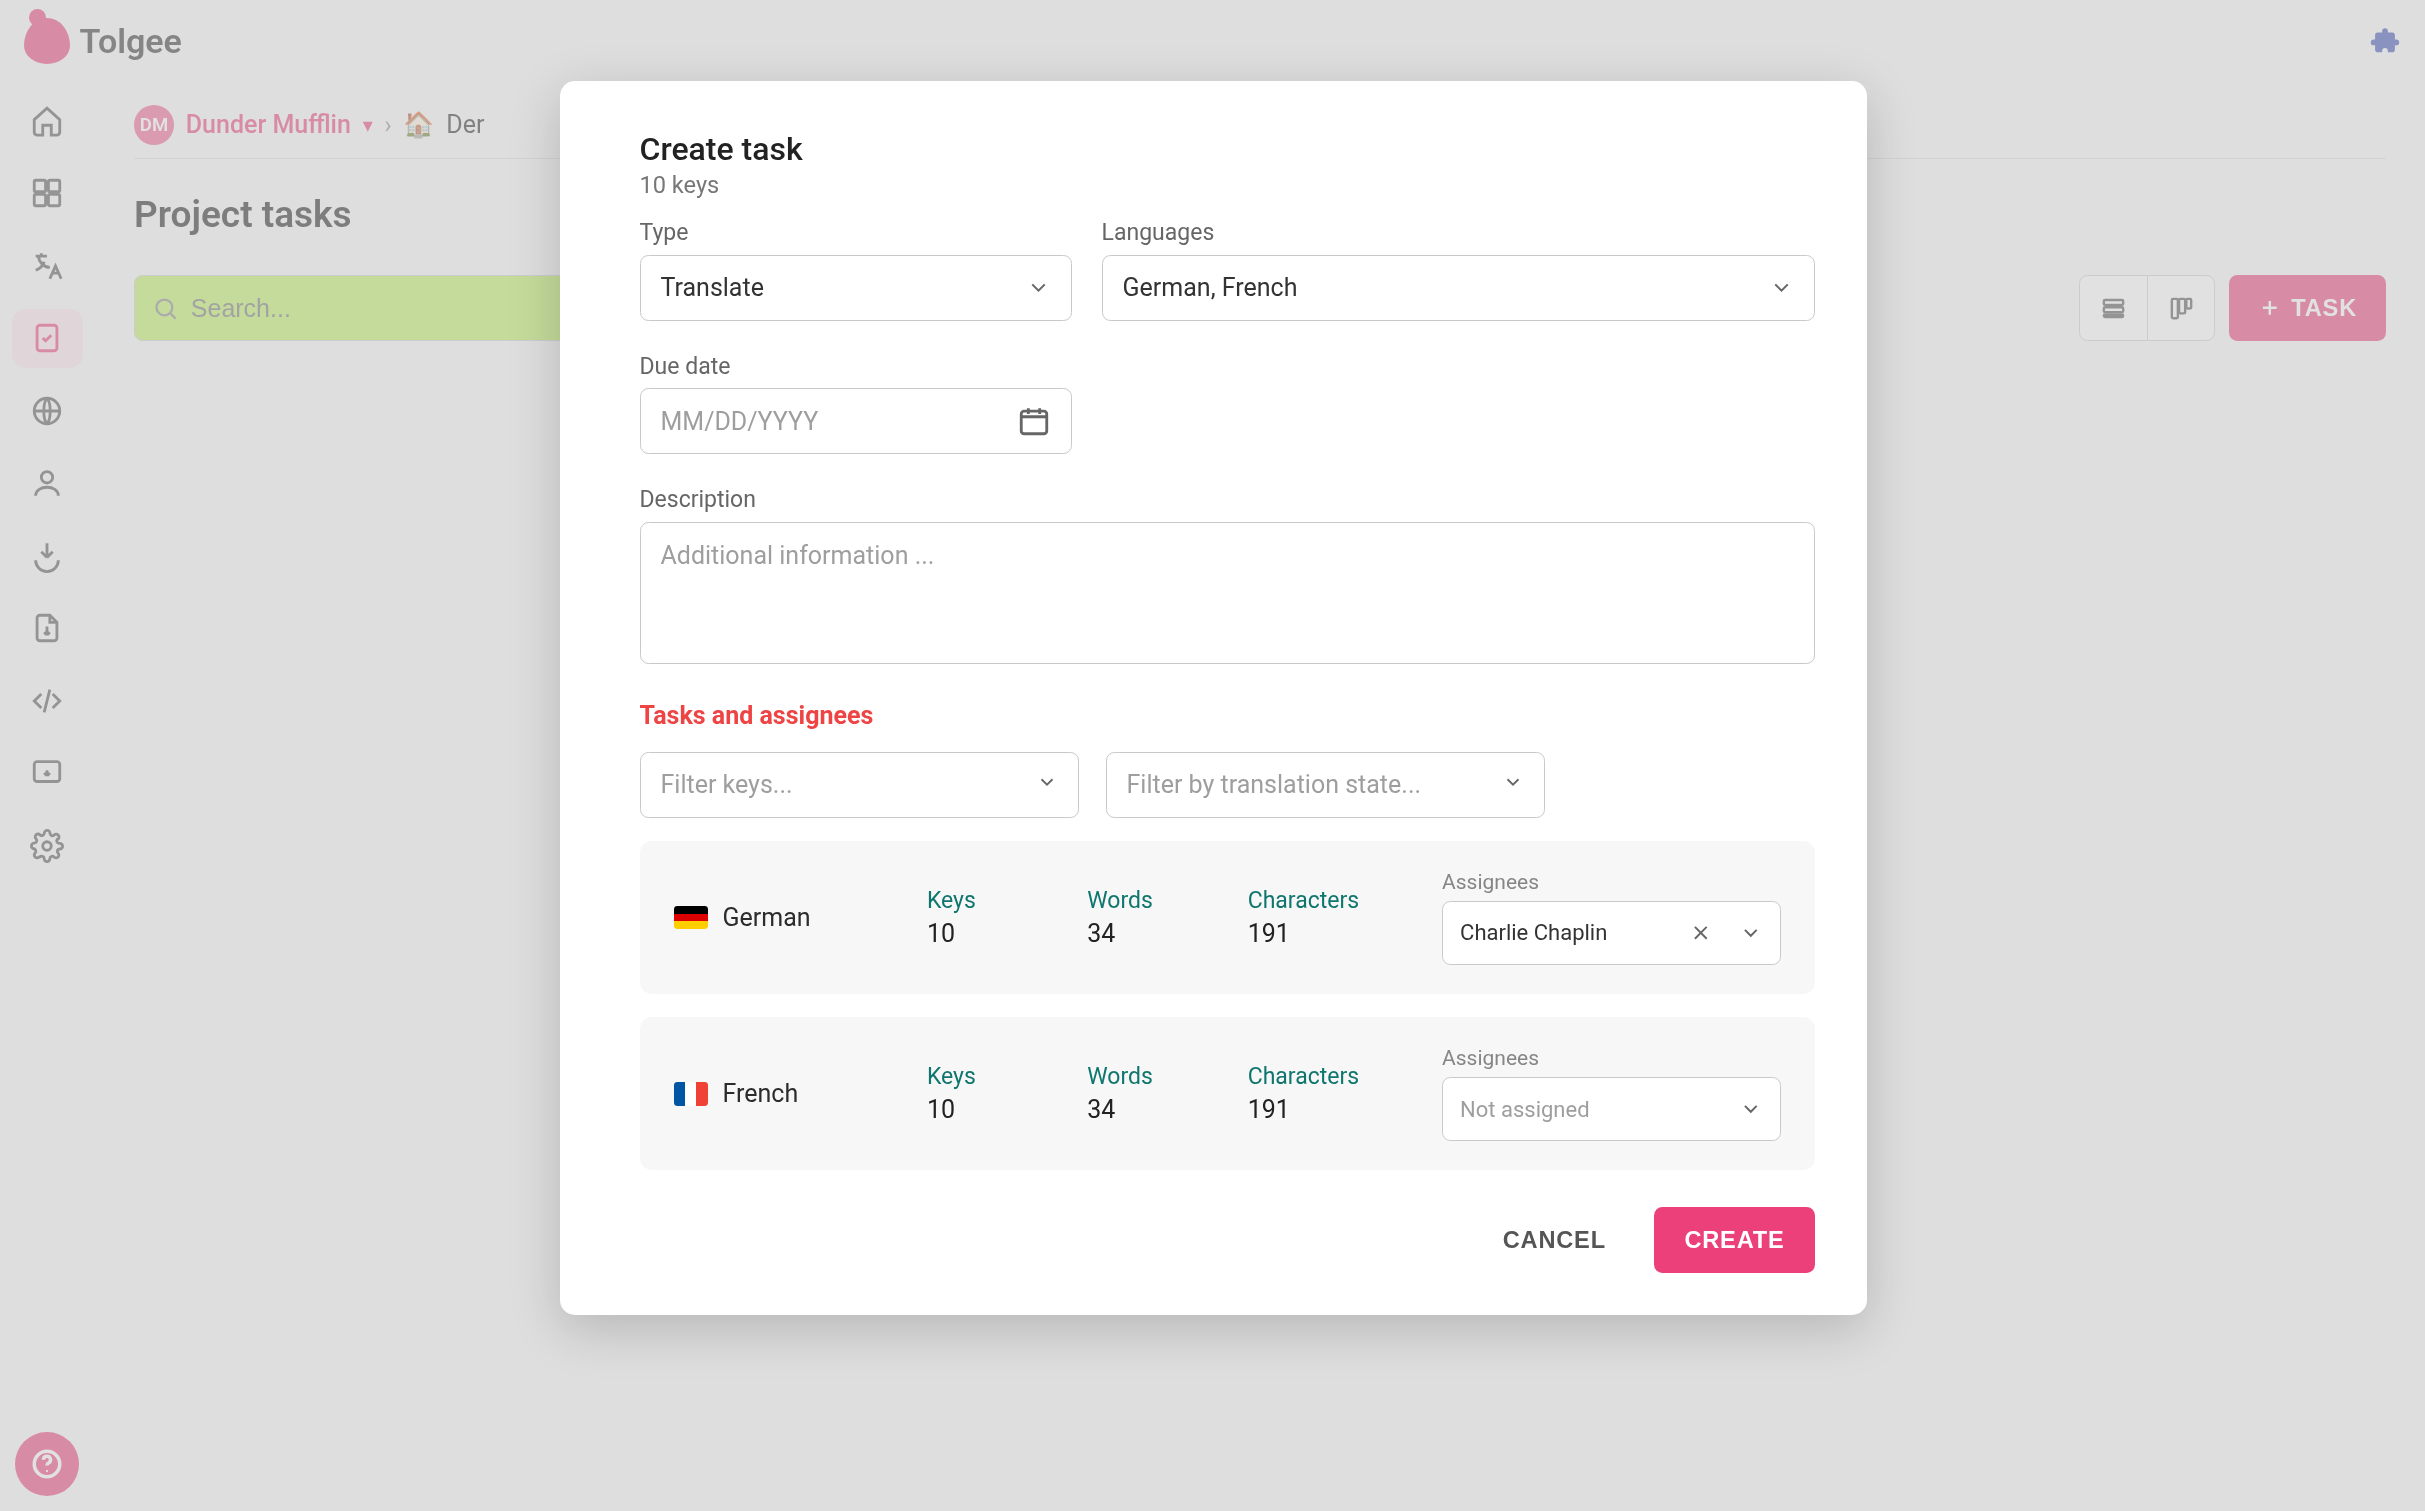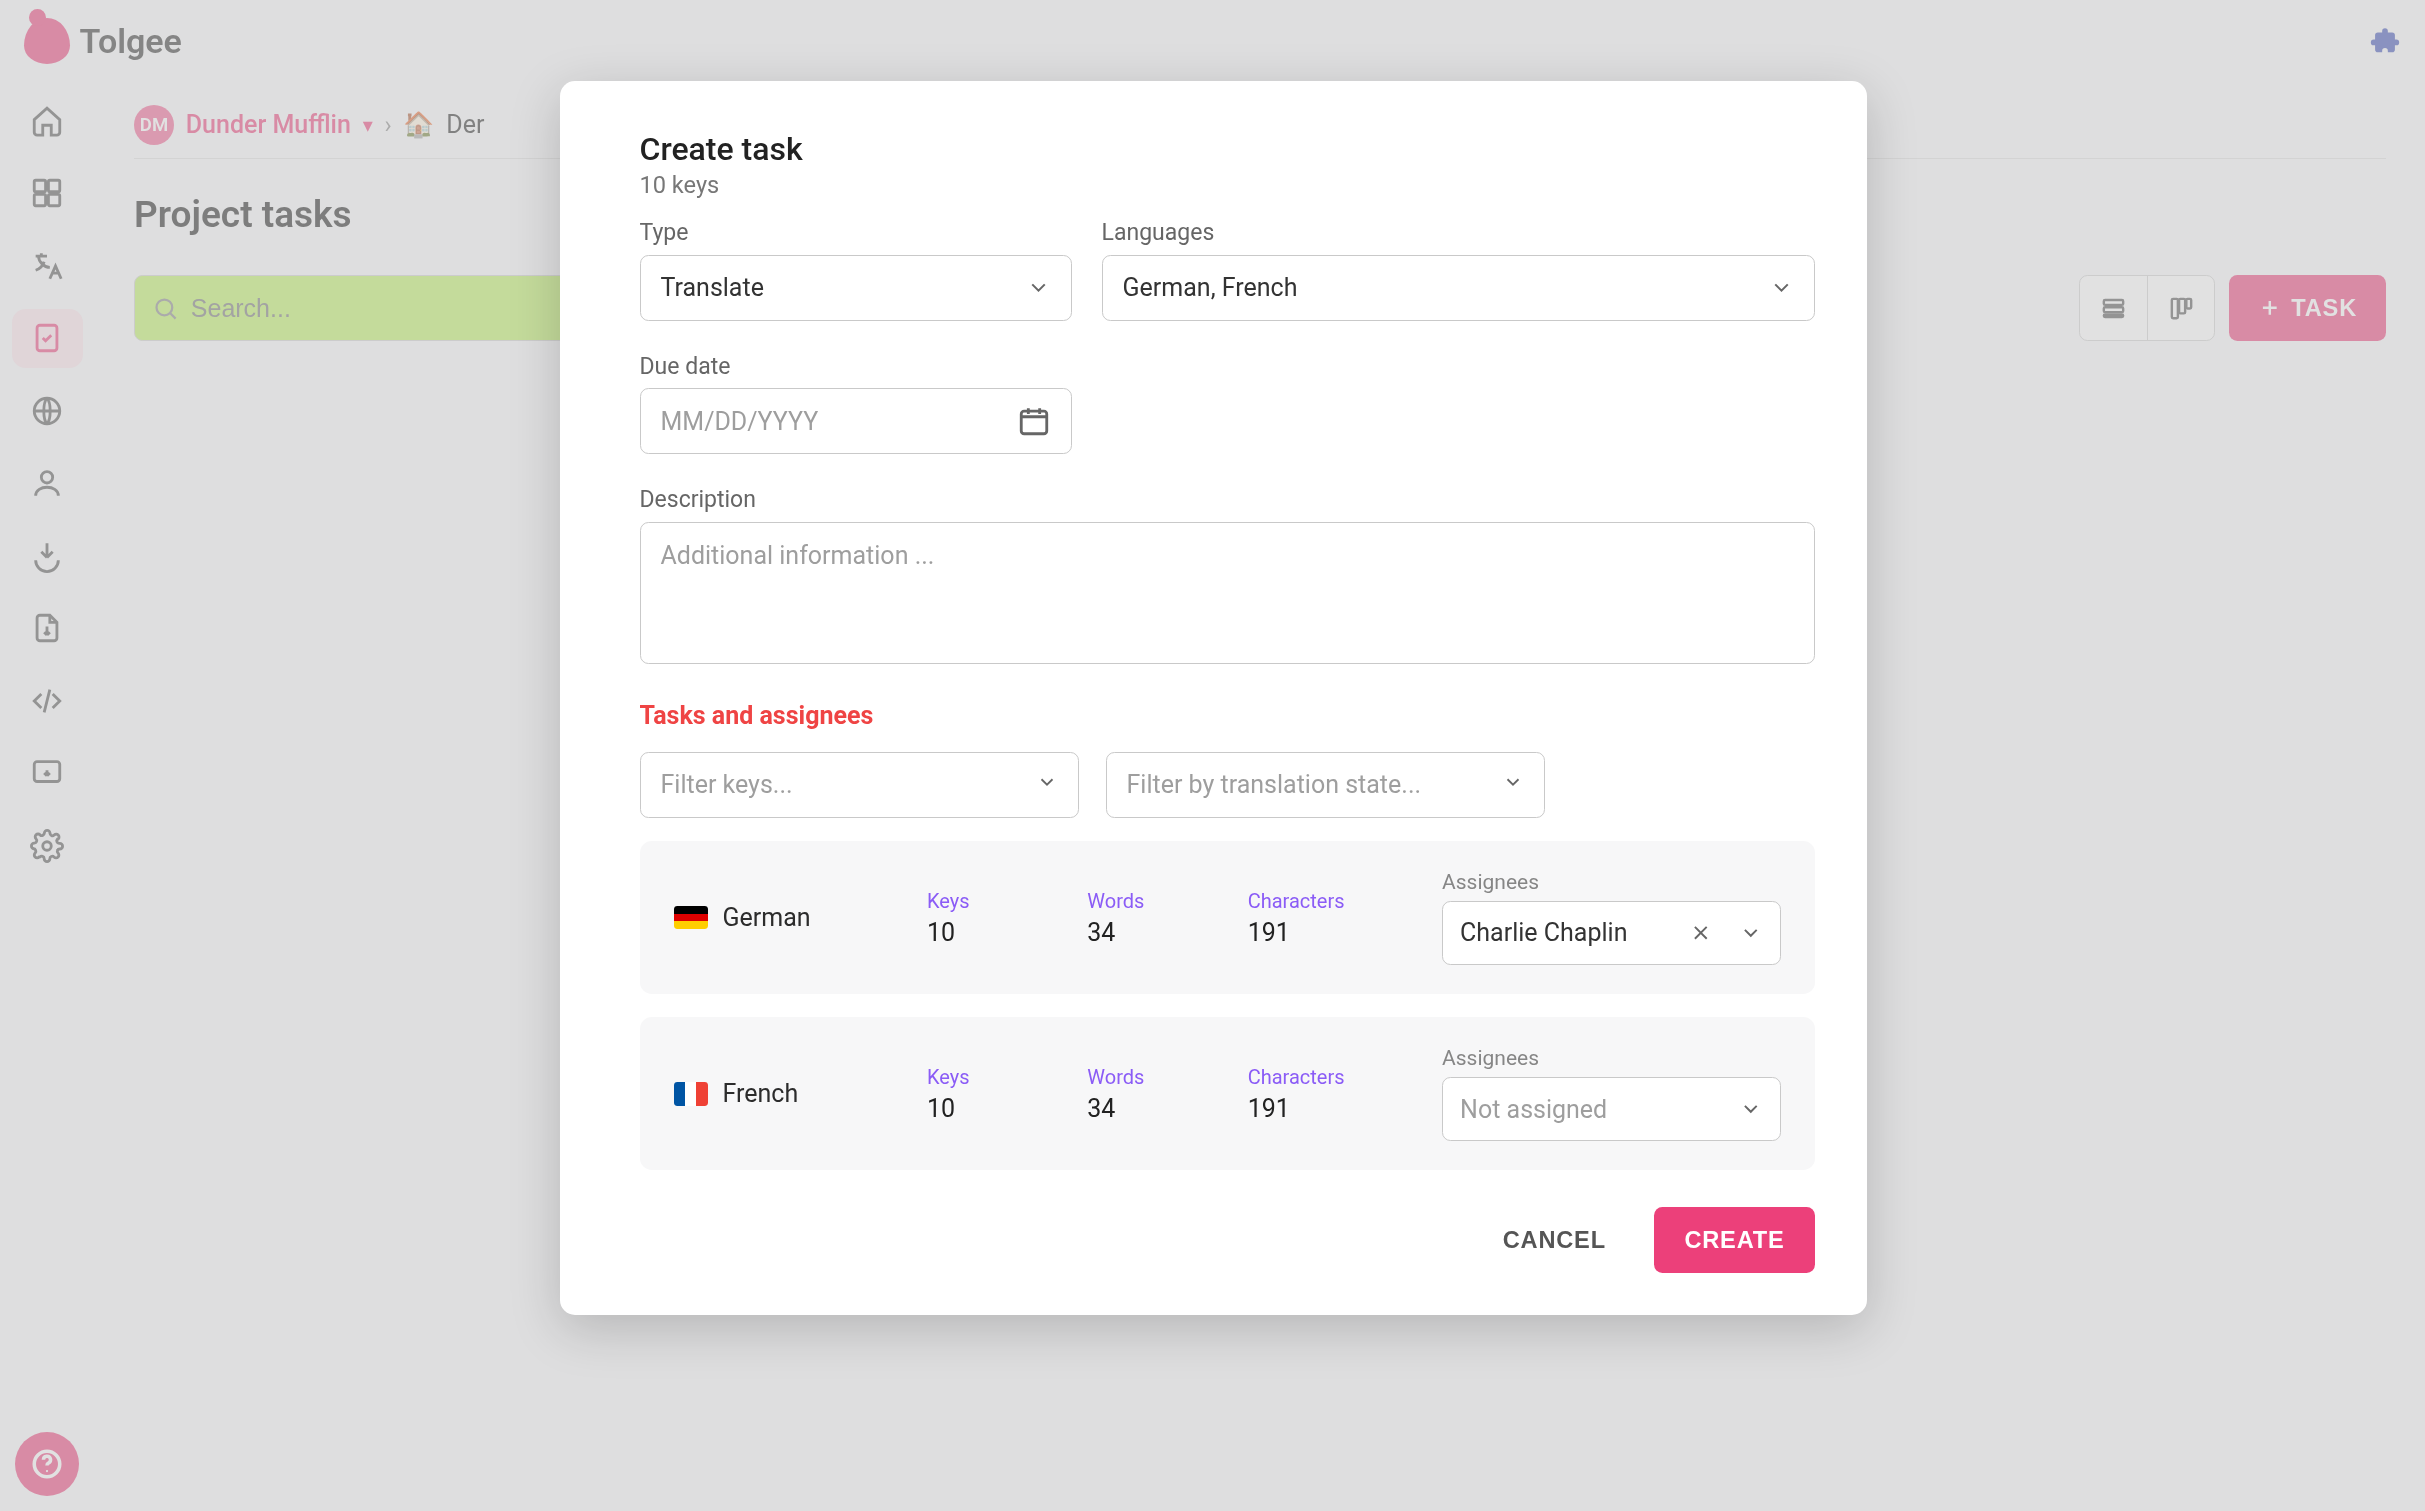--- a/index.html
+++ b/index.html
@@ -164,28 +164,28 @@
   grid-template-columns: 245px 152px 152px 186px 1fr;
   align-items:center;
   margin-top:23.6px;
   column-gap:8.4px;
 }
 .lang-name { font-size:25px; display:flex; align-items:center; gap:15px; }
 .flag { width:34px; height:23.6px; border-radius:3.4px; display:inline-block; background:#ccc; position:relative; overflow:hidden; }
 .flag-de { background:linear-gradient(to bottom,#000 0 33%,#dd0000 33% 66%,#ffce00 66% 100%); }
 .flag-fr { background:linear-gradient(to right,#0055a4 0 33%,#fff 33% 66%,#ef4135 66% 100%); }
 .stat { display:flex; flex-direction:column; gap:5px; }
-.stat-label { font-size:20px; color:#8b5cf6; }
+.stat-label { font-size:23px; color:#0f766e; }
 .stat-val { font-size:25px; color:#222; }
 .assignee-col { display:flex; flex-direction:column; gap:6.7px; }
 .assignee-label { font-size:21px; color:#868686; }
 .assignee-input {
   height:64px; border:0.8px solid #c9c9c9; border-radius:8.4px;
   background:#fff;
-  display:flex; align-items:center; padding:0 17px; font-size:25px; color:#333; gap:26px;
+  display:flex; align-items:center; padding:0 17px; font-size:22px; color:#333; gap:26px;
 }
 .assignee-input .text { flex:1; }
 .assignee-input .placeholder { color:#9e9e9e; flex:1; }
 .assignee-input .clear, .assignee-input .chev { color:#666; display:flex; }
 .assignee-input svg { width:23.6px; height:23.6px; stroke:currentColor; fill:none; stroke-width:2; }
 
 .dlg-actions { display:flex; justify-content:flex-end; gap:23.6px; margin-top:37px; }
 .btn-flat {
   height:66px; padding:0 25px; background:transparent; border:none;
   font-size:23.6px; font-weight:600; letter-spacing:0.8px; color:#555;

